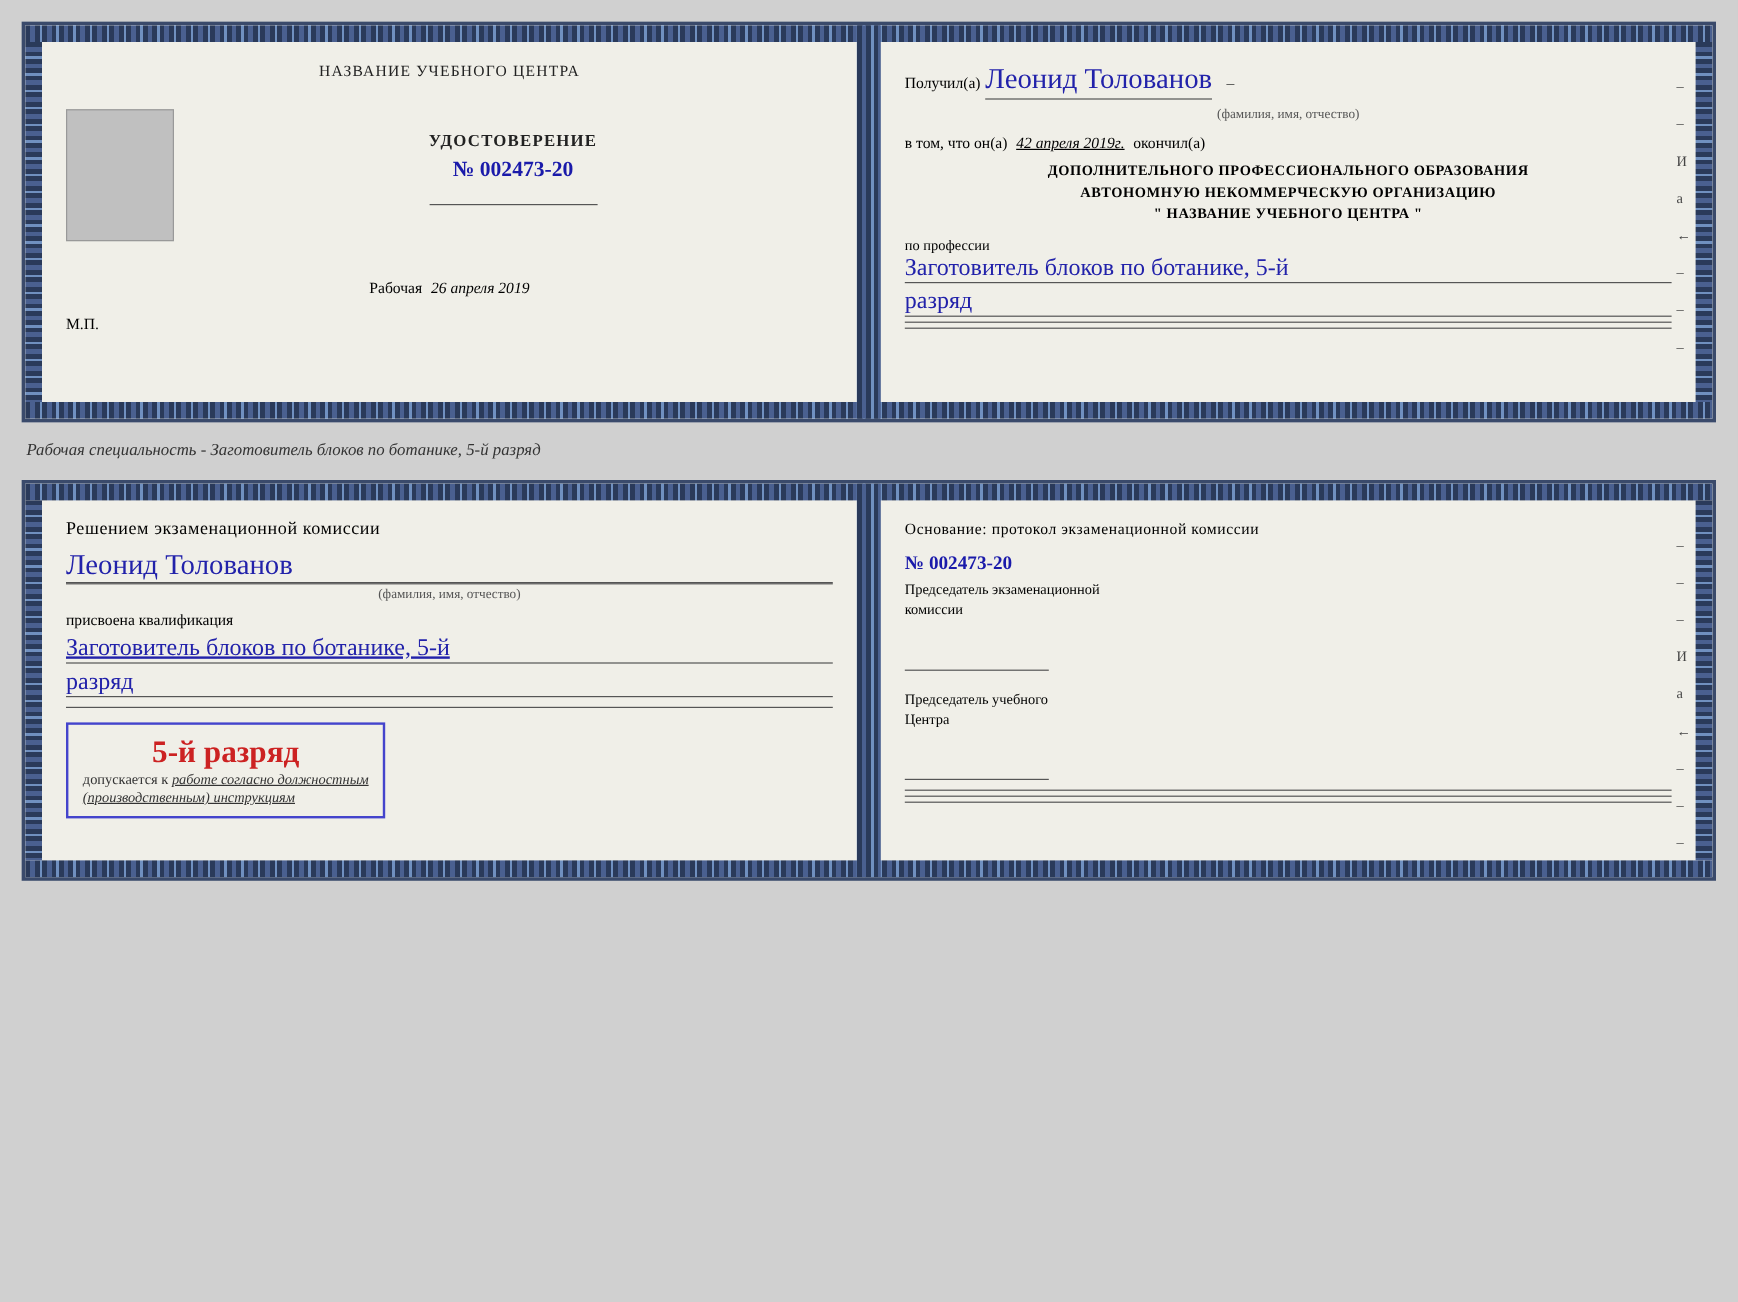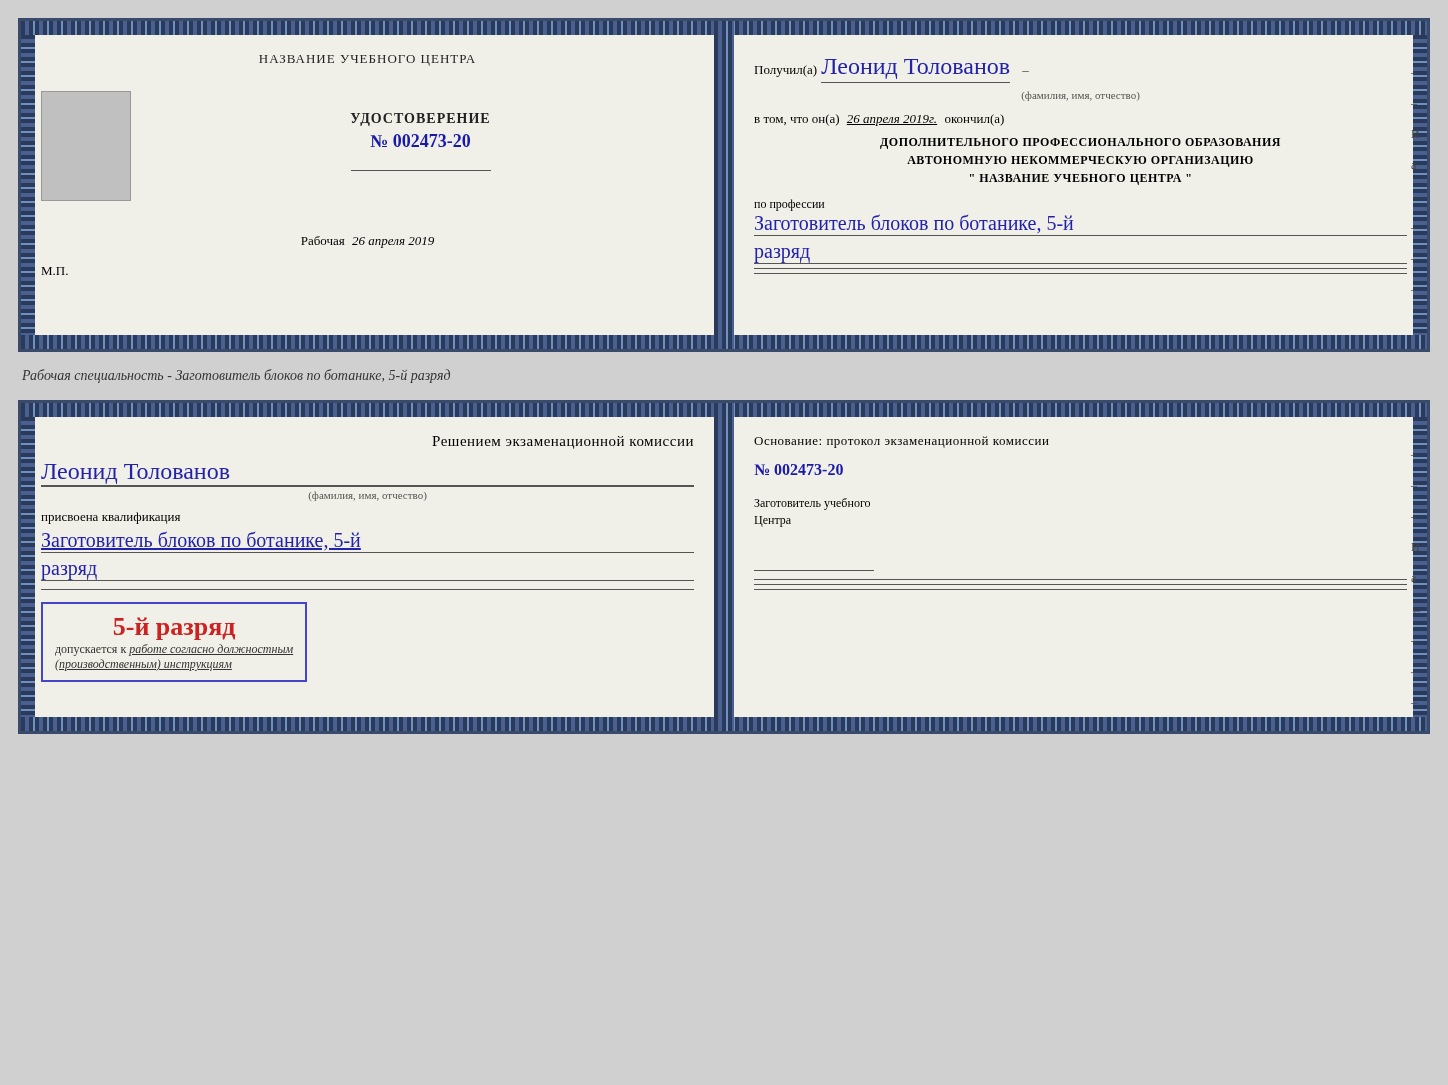--- a/index.html
+++ b/index.html
@@ -243,21 +243,21 @@
       background: repeating-linear-gradient(90deg,
         #2a3a5a 0px, #2a3a5a 4px,
         #4a6090 4px, #4a6090 8px,
         #2a3a5a 8px, #2a3a5a 12px,
         #7090c0 12px, #7090c0 14px
       );
       z-index: 5;
     }
 
     .inner-content {
-      margin: 0 0;
+      margin: 0 14px;
       display: flex;
       min-height: 300px;
     }
 
     .half {
       flex: 1;
       padding: 16px 20px;
     }
 
     .half-left {
@@ -320,21 +320,21 @@
 
         <div style="margin-bottom:6px;">
           <span class="received-line">Получил(а)</span>
           <span class="received-name" style="font-size:24px; font-family:'Brush Script MT',cursive,'Times New Roman'; color:#2222aa; border-bottom:1px solid #555; display:inline-block; padding-bottom:2px;">Леонид Толованов</span>
           <span style="font-size:13px; color:#333; margin-left:8px;">–</span>
         </div>
         <div class="field-label" style="text-align:center; font-size:11px; color:#555; border-top:none; padding-top:0; margin-bottom:10px;">(фамилия, имя, отчество)</div>
 
         <div style="margin-bottom:6px; font-size:13px;">
           <span>в том, что он(а)</span>
-          <span style="font-style:italic; text-decoration:underline; margin:0 4px;">26 апреля 2019г.</span>
+          <span style="font-style:italic; text-decoration:underline; margin:0 4px;">42 апреля 2019г.</span>
           <span>окончил(а)</span>
         </div>
 
         <div class="org-block">
           <div>ДОПОЛНИТЕЛЬНОГО ПРОФЕССИОНАЛЬНОГО ОБРАЗОВАНИЯ</div>
           <div>АВТОНОМНУЮ НЕКОММЕРЧЕСКУЮ ОРГАНИЗАЦИЮ</div>
           <div>" НАЗВАНИЕ УЧЕБНОГО ЦЕНТРА "</div>
         </div>
 
         <div style="margin-top:10px; font-size:12px;">по профессии</div>
@@ -353,21 +353,21 @@
 
   <div class="doc-wrapper">
     <div class="border-pattern-top"></div>
     <div class="border-pattern-left"></div>
     <div class="border-pattern-right"></div>
     <div class="spine-divider"></div>
 
     <div class="inner-content">
 
       <div class="half half-left">
-        <p class="commission-title" style="font-size:15px; text-align:right; letter-spacing:0.5px; margin-bottom:8px;">Решением экзаменационной комиссии</p>
+        <p class="commission-title" style="font-size:15px; text-align:left; letter-spacing:0.5px; margin-bottom:8px;">Решением экзаменационной комиссии</p>
 
         <span class="person-name-large">Леонид Толованов</span>
         <div class="field-label" style="font-size:11px; color:#555; border-top:1px solid #555; padding-top:2px; margin-bottom:8px; text-align:center;">(фамилия, имя, отчество)</div>
 
         <div style="font-size:13px; margin-bottom:4px;">присвоена квалификация</div>
         <span class="qualification-name">Заготовитель блоков по ботанике, 5-й</span>
 
         <span class="razryad2">разряд</span>
 
         <div style="border-bottom:1px solid #555; margin:4px 0 8px;"></div>
@@ -398,24 +398,31 @@
           <span>–</span>
           <span>–</span>
           <span>–</span>
         </div>
 
         <div style="font-size:13px; letter-spacing:0.5px; margin-bottom:10px;">Основание: протокол экзаменационной комиссии</div>
 
         <div class="protocol-number">№ 002473-20</div>
 
 
+        <div style="margin-bottom:14px;">
+          <div class="signature-role">
+            <span>Председатель экзаменационной</span><br>
+            <span>комиссии</span>
+          </div>
+          <span class="signature-line"></span>
+        </div>
 
         <div style="margin-top:16px;">
           <div class="signature-role">
-            <span>Заготовитель учебного</span><br>
+            <span>Председатель учебного</span><br>
             <span>Центра</span>
           </div>
           <span class="signature-line"></span>
         </div>
 
         <div style="margin-top:8px; display:flex; flex-direction:column; gap:4px;">
           <div style="border-bottom:1px solid #555;"></div>
           <div style="border-bottom:1px solid #555;"></div>
           <div style="border-bottom:1px solid #555;"></div>
         </div>

